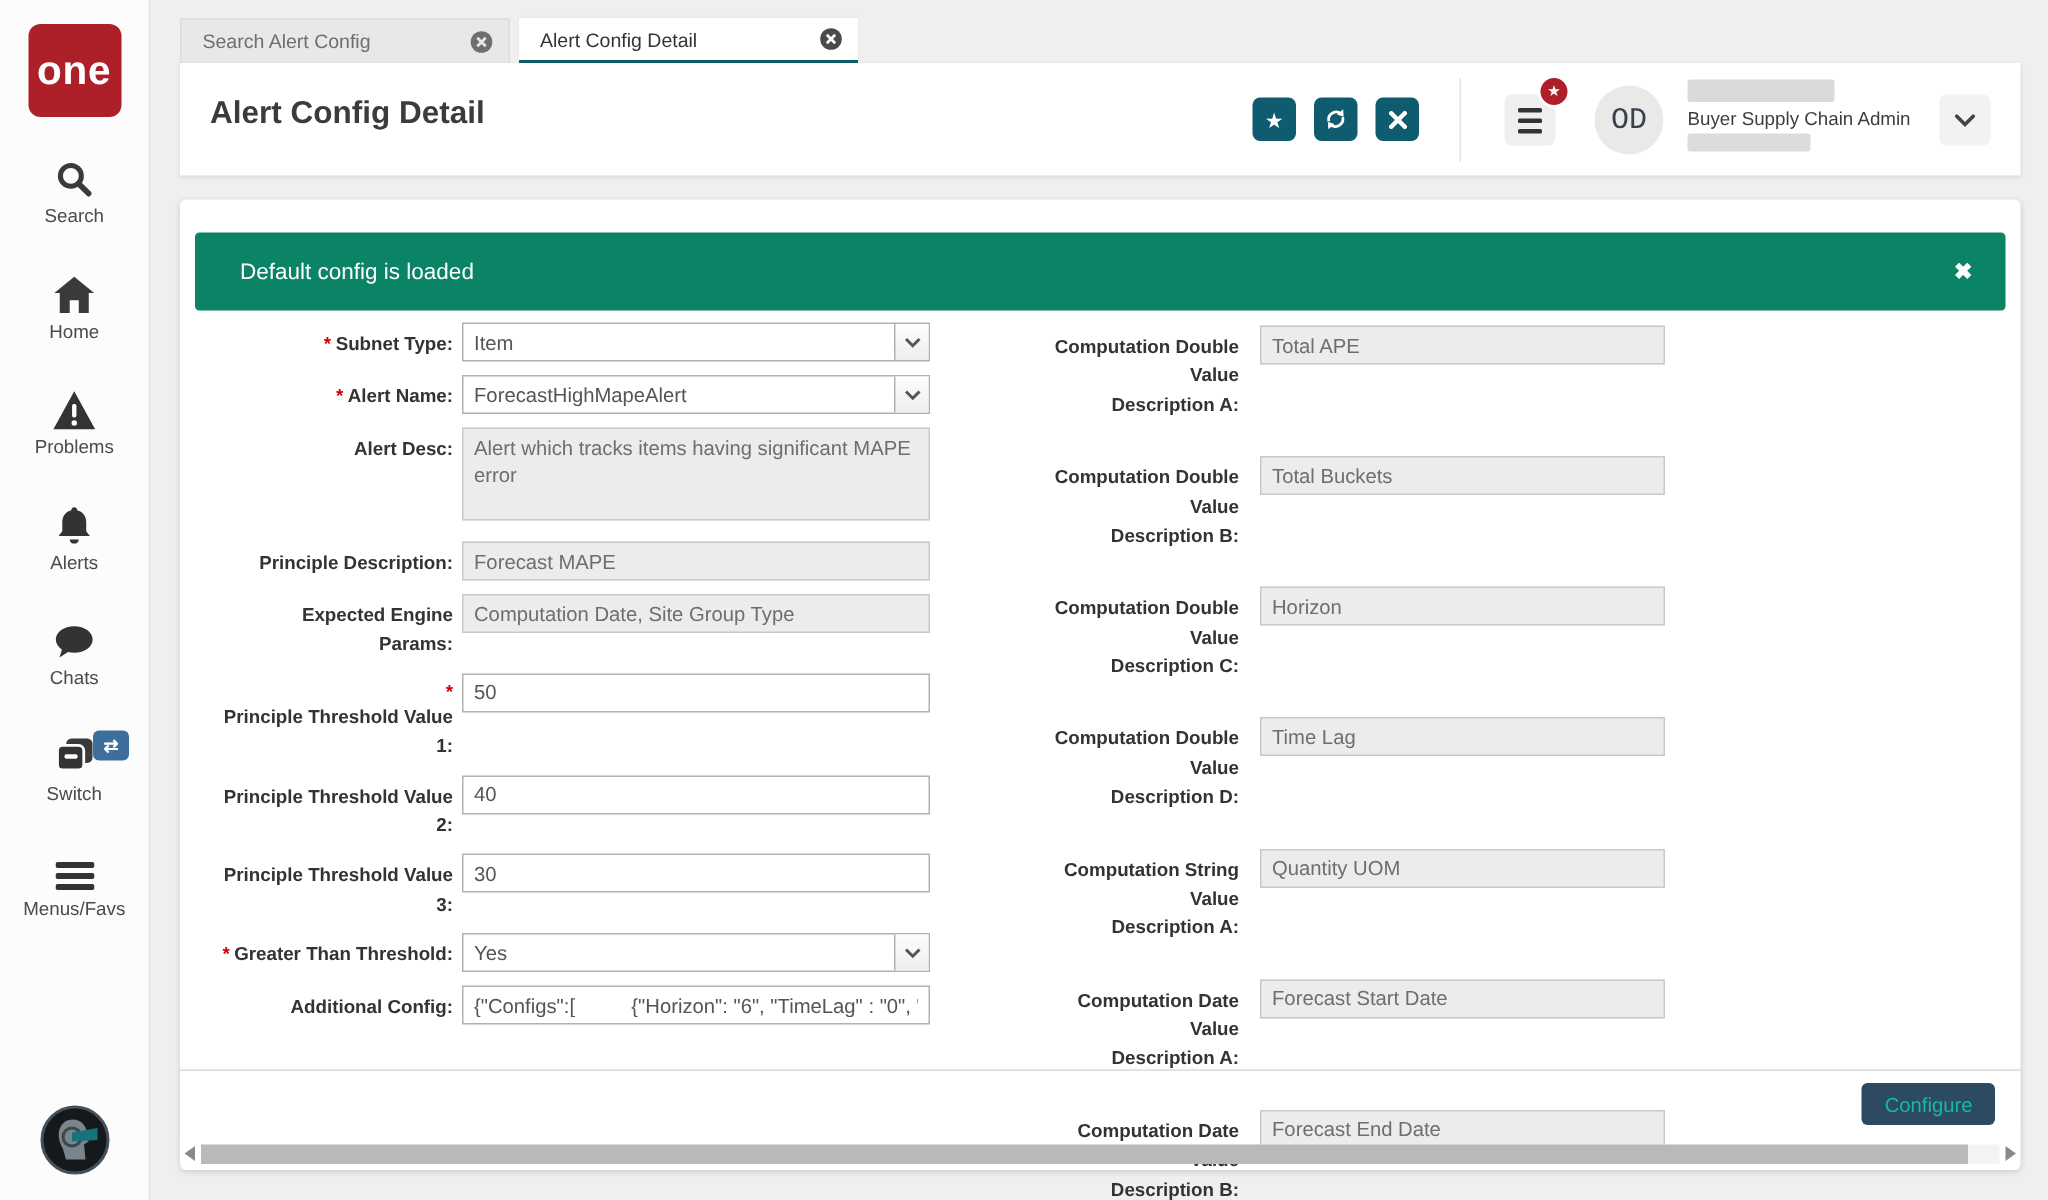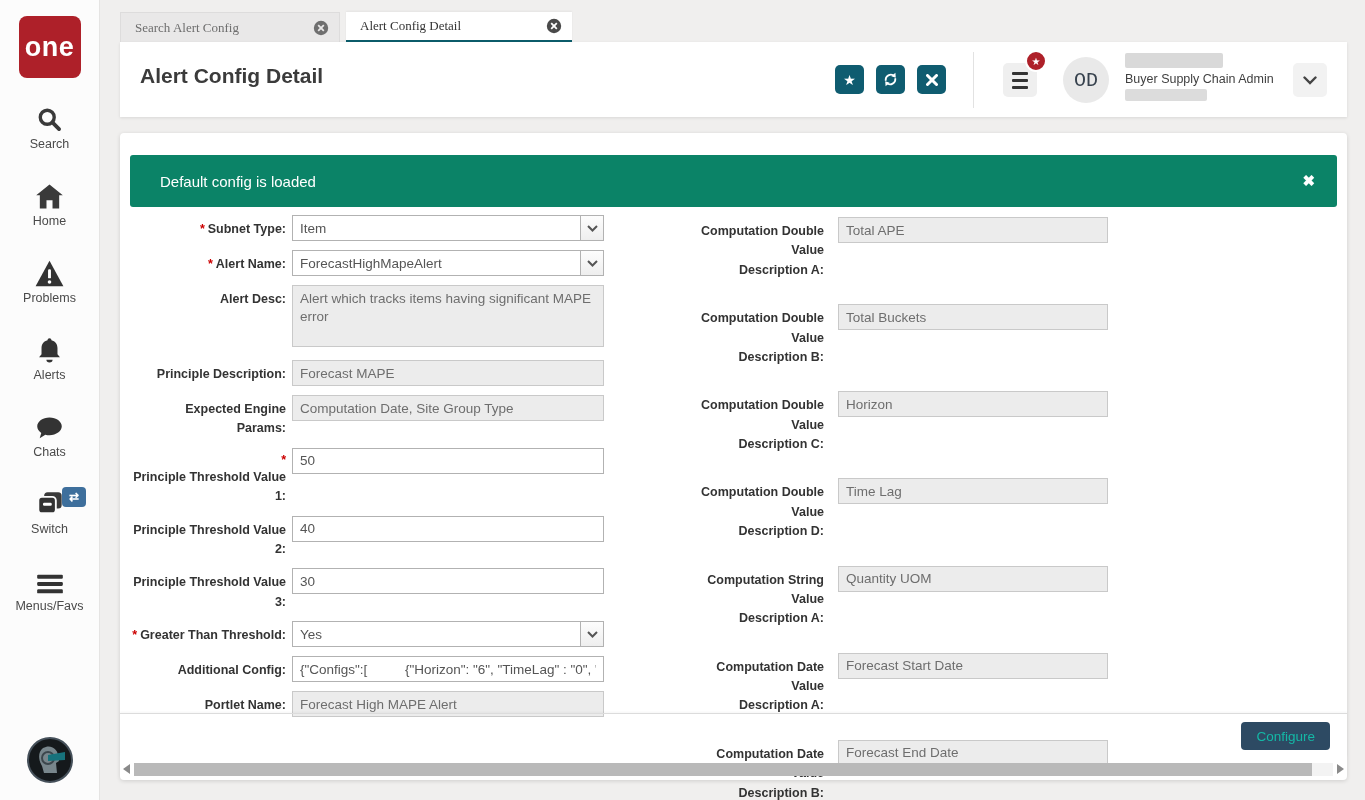--- a/index.html
+++ b/index.html
@@ -30,21 +30,21 @@
   .nav-item .nlabel { font-size:12.5px; color:#4a4a4a; margin-top:4px; }
   .switch-badge {
     position:absolute; top:14px; right:13px; width:24px; height:20px;
     background:#3e6f9c; border-radius:4px; color:#fff; font-size:12px;
     display:flex; align-items:center; justify-content:center; font-weight:bold;
   }
   .bottom-avatar {
     position:absolute; left:26px; top:736px; width:48px; height:48px; cursor:pointer;
   }
   
-  .tabbar { position:absolute; left:120px; top:12px; display:flex; gap:6px;font-family:Liberation Serif, serif; }
+  .tabbar { position:absolute; left:120px; top:12px; display:flex; gap:6px; }
   .tab {
     width:220px; height:31px; display:flex; align-items:center;
     padding:0 10px 0 14px; font-size:13px; cursor:pointer;
   }
   .tab .tlabel { flex:1; white-space:nowrap; overflow:hidden; }
   .tab.inactive { background:#e9e8e8; color:#6e6e6e; border:1px solid #dddcdc; }
   .tab.active { background:#fff; color:#333; border-bottom:3px solid #0c5d6b; width:226px; box-shadow:0 -1px 2px rgba(0,0,0,0.05); }
   .tab-close { width:16px; height:16px; flex:0 0 16px; cursor:pointer; }
   
   .header-card {
@@ -95,21 +95,21 @@
   .banner {
     position:absolute; left:10px; top:22px; width:1207px; height:52px;
     background:#0b8367; border-radius:3px; color:#fff;
     display:flex; align-items:center; padding:0 22px 0 30px; font-size:15px;
   }
   .banner-msg { flex:1; }
   .banner-close { cursor:pointer; font-size:15px; font-weight:bold; }
   
   .col-left { position:absolute; left:10px; top:82px; width:490px; }
   .col-right { position:absolute; left:570px; top:84px; width:420px; }
-  .frow { display:flex; align-items:flex-start; margin-bottom:9px; }
+  .frow { display:flex; align-items:flex-start; margin-bottom:9px;justify-content:flex-end; }
   .flabel {
     width:162px; padding:5px 6px 0 0; text-align:right;
     font-size:12.5px; font-weight:bold; color:#333; line-height:1.55;
   }
   .req { color:#cc0000; margin-right:3px; }
   .wrap-req .req { display:block; line-height:1.2; margin:0; }
   .fld { width:312px; position:relative; }
   input.tbox, textarea.tbox, .selbox {
     width:100%; border:1px solid #b2b2b2; background:#fff; color:#555;
     font-family:"Liberation Sans", sans-serif; font-size:13.5px;
@@ -392,24 +392,20 @@
             </span>
           </div>
         </div>
     </div>
 
     <div class="frow">
       <div class="flabel"><span class="req"></span><span>Additional Config:</span></div>
       <div class="fld"><input class="tbox" value="{&quot;Configs&quot;:[          {&quot;Horizon&quot;: &quot;6&quot;, &quot;TimeLag&quot; : &quot;0&quot;, &quot;Buc" style=""></div>
     </div>
 
-    <div class="frow">
-      <div class="flabel"><span class="req"></span><span>Portlet Name:</span></div>
-      <div class="fld"><input class="tbox disabled-f" disabled="" value="Forecast High MAPE Alert" style=""></div>
-    </div>
 
   </div>
 
   <div class="col-right">
 
     <div class="frow">
       <div class="flabel">
           <span>Computation Double Value</span>
           <span>Description A:</span>
         </div>

